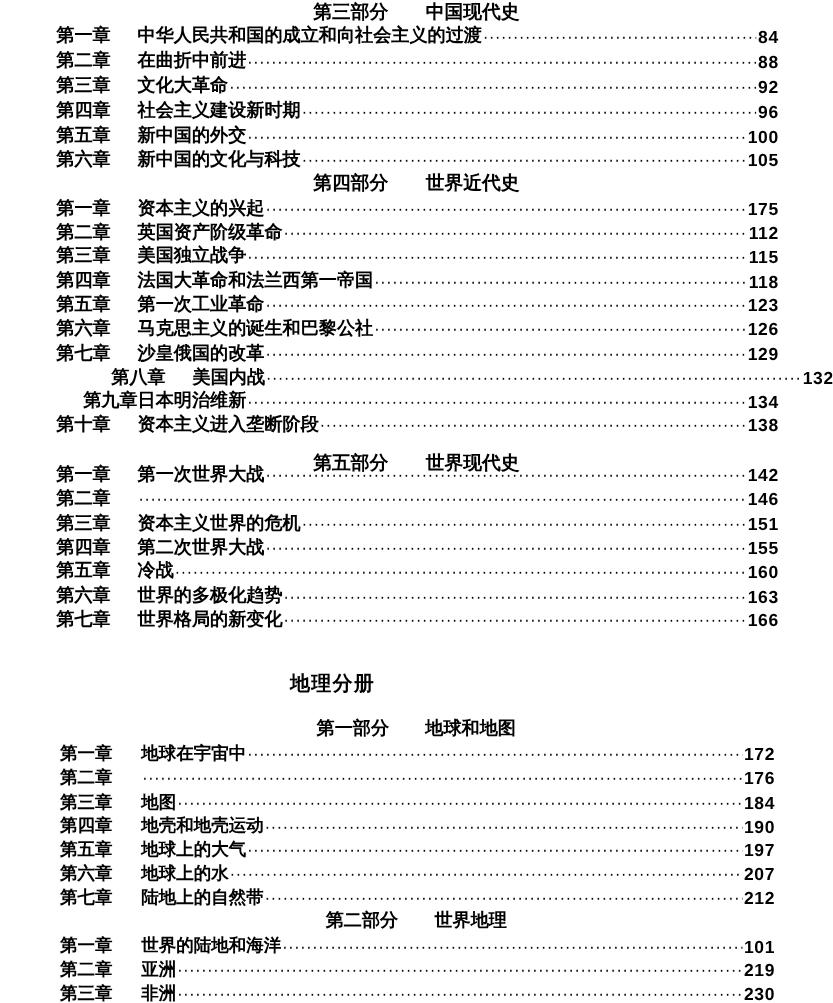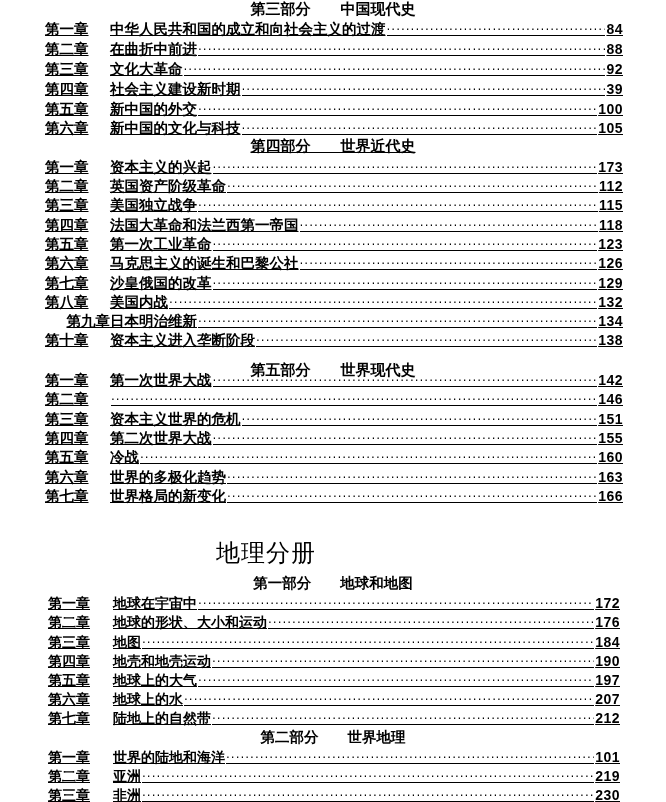--- a/index.html
+++ b/index.html
@@ -1,31 +1,31 @@
 <!DOCTYPE html>
 <html><head>
 <meta charset="utf-8">
 <style>
   html, body { margin:0; padding:0; background:#ffffff; }
   body { width:666px; height:802px; position:relative; overflow:hidden;
          font-family:"DejaVu Sans","Liberation Sans",sans-serif; color:#000; }
   .part { position:absolute; left:0; width:666px; text-align:center;
           font-size:15px; font-weight:bold; line-height:18px; white-space:pre; }
   .row { position:absolute; height:20px; display:flex; align-items:flex-end;
-         font-size:14.5px; font-weight:bold; line-height:18px;text-decoration:underline; }
+         font-size:14.5px; font-weight:bold; line-height:18px; }
   .row .ch { width:65px; flex:none; letter-spacing:0px; }
   .row .title { flex:none; white-space:nowrap; }
   .row .dots { flex:1 1 auto; overflow:hidden; white-space:nowrap; font-weight:normal;
                font-size:12px; letter-spacing:1px; margin:0 1px; line-height:16px; }
   .row .pg { flex:none; font-family:"Liberation Sans",sans-serif; font-size:14px; font-weight:bold;
              letter-spacing:0.5px; }
   .hist .row { left:45px; width:578px; }
   .geo .row { left:48px; width:572px; font-size:14px; }
   .book-title { position:absolute; left:0; width:532px; text-align:center;
-                font-size:24px; font-weight:normal; top:537px; letter-spacing:1px; }
+                font-size:16px; font-weight:bold; top:537px; letter-spacing:1px; }
 </style>
 </head>
 <body>
 
 <div class="hist">
 
   <div class="part" style="top:0px;">第三部分　　中国现代史</div>
   <div class="row" style="top:18px;">
       <span class="ch">第一章</span>
       <span class="title">中华人民共和国的成立和向社会主义的过渡</span>
@@ -41,41 +41,41 @@
   <div class="row" style="top:58px;">
       <span class="ch">第三章</span>
       <span class="title">文化大革命</span>
       <span class="dots">··································································································································</span>
       <span class="pg">92</span>
     </div>
   <div class="row" style="top:78px;">
       <span class="ch">第四章</span>
       <span class="title">社会主义建设新时期</span>
       <span class="dots">··································································································································</span>
-      <span class="pg">39</span>
+      <span class="pg">96</span>
     </div>
   <div class="row" style="top:98px;">
       <span class="ch">第五章</span>
       <span class="title">新中国的外交</span>
       <span class="dots">··································································································································</span>
       <span class="pg">100</span>
     </div>
   <div class="row" style="top:117px;">
       <span class="ch">第六章</span>
       <span class="title">新中国的文化与科技</span>
       <span class="dots">··································································································································</span>
       <span class="pg">105</span>
     </div>
 
-  <div class="part" style="top:137px;text-decoration:underline;">第四部分　　世界近代史</div>
+  <div class="part" style="top:137px;">第四部分　　世界近代史</div>
   <div class="row" style="top:156px;">
       <span class="ch">第一章</span>
       <span class="title">资本主义的兴起</span>
       <span class="dots">··································································································································</span>
-      <span class="pg">173</span>
+      <span class="pg">175</span>
     </div>
   <div class="row" style="top:175px;">
       <span class="ch">第二章</span>
       <span class="title">英国资产阶级革命</span>
       <span class="dots">··································································································································</span>
       <span class="pg">112</span>
     </div>
   <div class="row" style="top:194px;">
       <span class="ch">第三章</span>
       <span class="title">美国独立战争</span>
@@ -99,21 +99,21 @@
       <span class="title">马克思主义的诞生和巴黎公社</span>
       <span class="dots">··································································································································</span>
       <span class="pg">126</span>
     </div>
   <div class="row" style="top:272px;">
       <span class="ch">第七章</span>
       <span class="title">沙皇俄国的改革</span>
       <span class="dots">··································································································································</span>
       <span class="pg">129</span>
     </div>
-  <div class="row" style="top:291px;">
+  <div class="row" style="top:291px;margin-left:44px;">
       <span class="ch">第八章</span>
       <span class="title">美国内战</span>
       <span class="dots">··································································································································</span>
       <span class="pg">132</span>
     </div>
   <div class="row" style="top:310px;text-align:right;">
       <span class="ch">第九章</span>
       <span class="title">日本明治维新</span>
       <span class="dots">··································································································································</span>
       <span class="pg">134</span>
@@ -175,21 +175,20 @@
 
   <div class="part" style="top:574px; font-size:14.5px;">第一部分　　地球和地图</div>
   <div class="row" style="top:592px;">
       <span class="ch">第一章</span>
       <span class="title">地球在宇宙中</span>
       <span class="dots">··································································································································</span>
       <span class="pg">172</span>
     </div>
   <div class="row" style="top:611px;">
       <span class="ch">第二章</span>
-      <span class="title">地球的形状、大小和运动</span>
       <span class="dots">··································································································································</span>
       <span class="pg">176</span>
     </div>
   <div class="row" style="top:631px;">
       <span class="ch">第三章</span>
       <span class="title">地图</span>
       <span class="dots">··································································································································</span>
       <span class="pg">184</span>
     </div>
   <div class="row" style="top:650px;">

